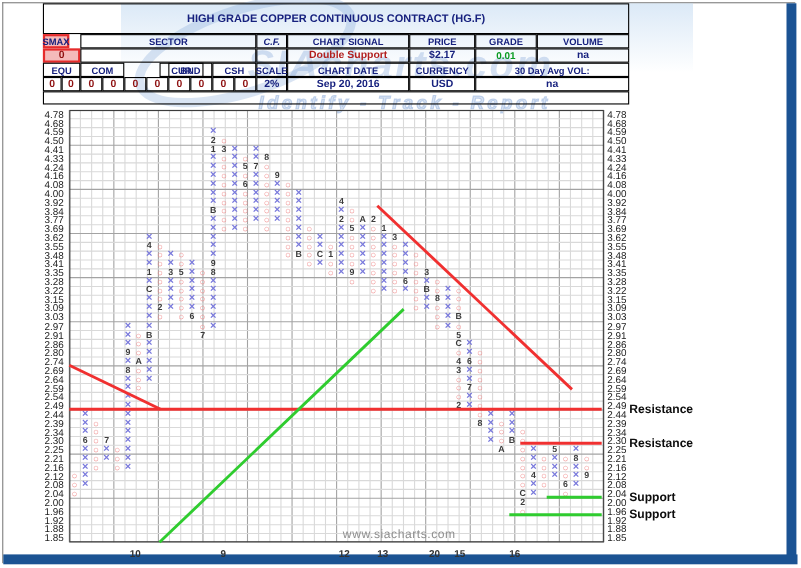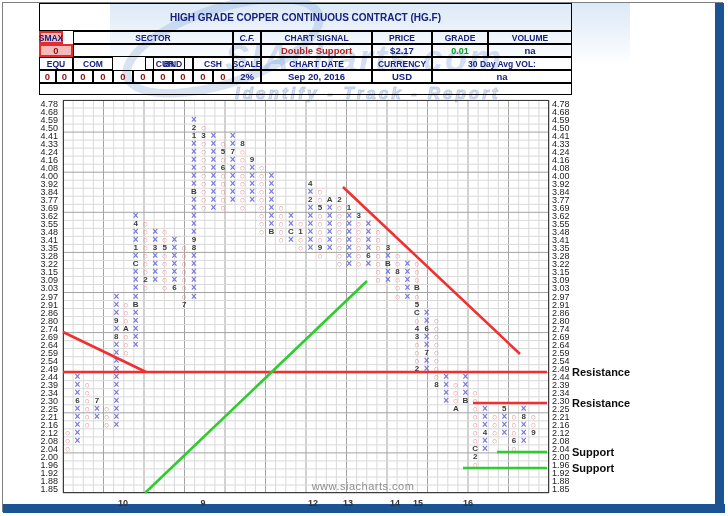--- a/index.html
+++ b/index.html
@@ -676,21 +676,21 @@
       <div class="ylab left" style="left: 30px; top: 472.949px;">1.92</div>
       <div class="ylab" style="left: 552px; top: 472.949px;">1.92</div>
       <div class="ylab left" style="left: 30px; top: 480.969px;">1.88</div>
       <div class="ylab" style="left: 552px; top: 480.969px;">1.88</div>
       <div class="ylab left" style="left: 30px; top: 488.99px;">1.85</div>
       <div class="ylab" style="left: 552px; top: 488.99px;">1.85</div>
       <div class="xlab" style="left: 123px; top: 498px;">10</div>
       <div class="xlab" style="left: 203px; top: 498px;">9</div>
       <div class="xlab" style="left: 313px; top: 498px;">12</div>
       <div class="xlab" style="left: 348px; top: 498px;">13</div>
-      <div class="xlab" style="left: 395px; top: 498px;">14</div>
+      <div class="xlab" style="left: 395px; top: 498px;">20</div>
       <div class="xlab" style="left: 418px; top: 498px;">15</div>
       <div class="xlab" style="left: 468px; top: 498px;">16</div>
       <div class="lvl" style="left: 572px; top: 372px;">Resistance</div>
       <div class="lvl" style="left: 572px; top: 403px;">Resistance</div>
       <div class="lvl" style="left: 572px; top: 452px;">Support</div>
       <div class="lvl" style="left: 572px; top: 468px;">Support</div>
     </div>
   <div id="www" style="left: 363px; top: 486px;">www.siacharts.com</div>
 </div>
 

